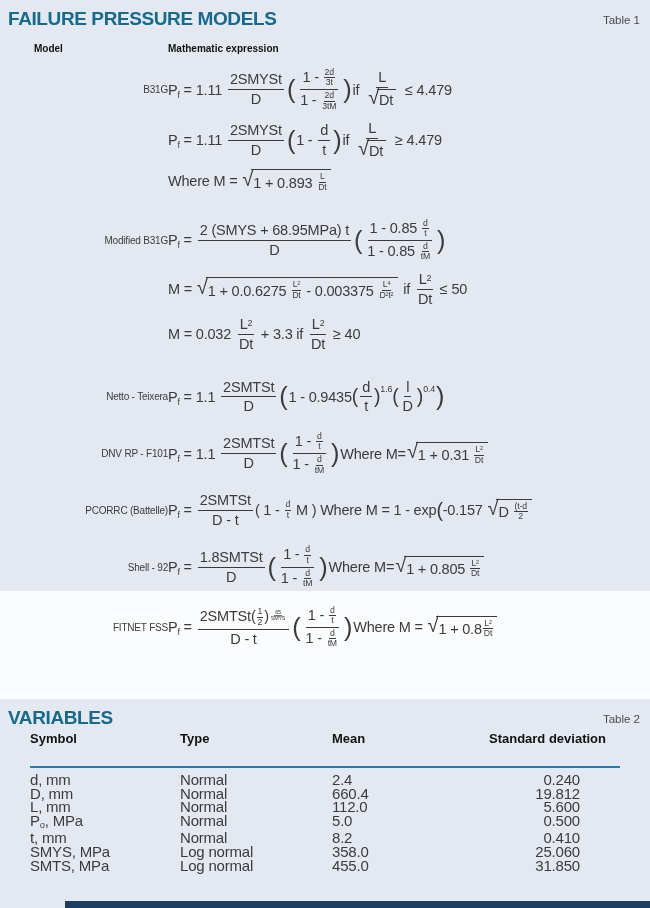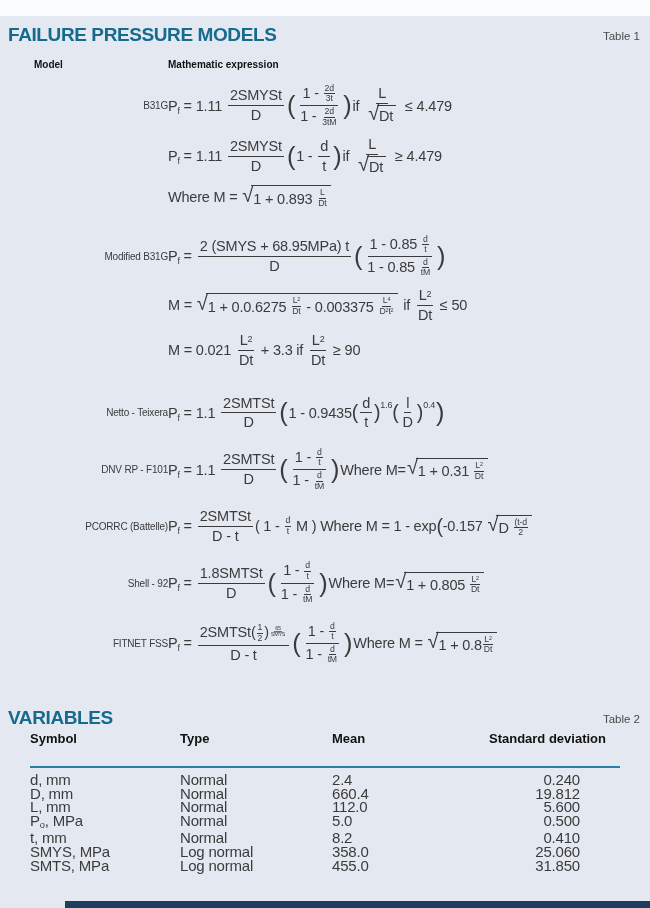--- a/index.html
+++ b/index.html
@@ -3,21 +3,21 @@
 <meta charset="utf-8">
 <style>
   :root{
     --accent:#156a8e; --panel-bg:#e4e9f1; --text:#3b3b3b; --rule:#2b7da6;
     --bottom-bar:#1d3e5e; --header-text:#111111; --table-label:#4a4a4a;
   }
   html,body{margin:0;padding:0;background:#ffffff;}
   #page{position:relative;width:650px;height:908px;background:#fbfcfd;overflow:hidden;
         font-family:"Liberation Sans",sans-serif;color:var(--text);}
   .panel{position:absolute;left:0;right:0;background:var(--panel-bg);}
-  #panel1{top:16px;height:684px;}
+  #panel1{top:0;height:591px;}
   #panel2{top:699px;bottom:0;}
   .title-row{display:flex;justify-content:space-between;align-items:flex-start;padding:9px 10px 0 8px;}
   .panel-title{font-size:19px;font-weight:700;letter-spacing:-0.4px;color:var(--accent);
                font-stretch:condensed;line-height:1.1;}
   .table-label{font-size:11.5px;color:var(--table-label);margin-top:5px;}
   
   .t1-cols{display:flex;font-weight:700;font-size:10px;color:var(--header-text);margin:13px 0 14px 0;}
   .t1-col1{flex:0 0 168px;padding-left:34px;box-sizing:border-box;}
   .model-row{display:flex;align-items:center;margin-bottom:17px;}
   .model-row.multi{align-items:flex-start;}
@@ -79,21 +79,21 @@
             <div class="fline"><span>P</span><span class="fsub">f</span><span> = 1.11 </span><span class="frac"><span class="fn"><span>2SMYSt</span></span><span class="fd"><span>D</span></span></span><span class="bigp">(</span><span class="frac"><span class="fn"><span>1 - </span><span class="frac fs"><span class="fn"><span>2d</span></span><span class="fd"><span>3t</span></span></span></span><span class="fd"><span>1 - </span><span class="frac fs"><span class="fn"><span>2d</span></span><span class="fd"><span>3tM</span></span></span></span></span><span class="bigp">)</span><span>if </span><span class="frac"><span class="fn"><span>L</span></span><span class="fd"><span class="sqrt"><span class="rad">√</span><span class="sqb"><span>Dt</span></span></span></span></span><span> ≤ 4.479</span></div>
             <div class="fline"><span>P</span><span class="fsub">f</span><span> = 1.11 </span><span class="frac"><span class="fn"><span>2SMYSt</span></span><span class="fd"><span>D</span></span></span><span class="bigp">(</span><span>1 - </span><span class="frac"><span class="fn"><span>d</span></span><span class="fd"><span>t</span></span></span><span class="bigp">)</span><span>if </span><span class="frac"><span class="fn"><span>L</span></span><span class="fd"><span class="sqrt"><span class="rad">√</span><span class="sqb"><span>Dt</span></span></span></span></span><span> ≥ 4.479</span></div>
             <div class="fline"><span>Where M = </span><span class="sqrt"><span class="rad">√</span><span class="sqb"><span>1 + 0.893 </span><span class="frac fs"><span class="fn"><span>L</span></span><span class="fd"><span>Dt</span></span></span></span></span></div>
           </div>
         </div>
         <div class="model-row multi">
           <div class="model-name">Modified B31G</div>
           <div class="model-formulas">
             <div class="fline"><span>P</span><span class="fsub">f</span><span> = </span><span class="frac"><span class="fn"><span>2 (SMYS + 68.95MPa) t</span></span><span class="fd"><span>D</span></span></span><span class="bigp">(</span><span class="frac"><span class="fn"><span>1 - 0.85 </span><span class="frac fs"><span class="fn"><span>d</span></span><span class="fd"><span>t</span></span></span></span><span class="fd"><span>1 - 0.85 </span><span class="frac fs"><span class="fn"><span>d</span></span><span class="fd"><span>tM</span></span></span></span></span><span class="bigp">)</span></div>
             <div class="fline"><span>M = </span><span class="sqrt"><span class="rad">√</span><span class="sqb"><span>1 + 0.0.6275 </span><span class="frac fs"><span class="fn"><span>L</span><span class="fsup">2</span></span><span class="fd"><span>Dt</span></span></span><span> - 0.003375 </span><span class="frac fs"><span class="fn"><span>L</span><span class="fsup">4</span></span><span class="fd"><span>D</span><span class="fsup">2</span><span>t</span><span class="fsup">2</span></span></span></span></span><span> if </span><span class="frac"><span class="fn"><span>L</span><span class="fsup">2</span></span><span class="fd"><span>Dt</span></span></span><span> ≤ 50</span></div>
-            <div class="fline"><span>M = 0.021 </span><span class="frac"><span class="fn"><span>L</span><span class="fsup">2</span></span><span class="fd"><span>Dt</span></span></span><span> + 3.3 if </span><span class="frac"><span class="fn"><span>L</span><span class="fsup">2</span></span><span class="fd"><span>Dt</span></span></span><span> ≥ 90</span></div>
+            <div class="fline"><span>M = 0.032 </span><span class="frac"><span class="fn"><span>L</span><span class="fsup">2</span></span><span class="fd"><span>Dt</span></span></span><span> + 3.3 if </span><span class="frac"><span class="fn"><span>L</span><span class="fsup">2</span></span><span class="fd"><span>Dt</span></span></span><span> ≥ 40</span></div>
           </div>
         </div>
         <div class="model-row">
           <div class="model-name">Netto - Teixera</div>
           <div class="model-formulas">
             <div class="fline"><span>P</span><span class="fsub">f</span><span> = 1.1 </span><span class="frac"><span class="fn"><span>2SMTSt</span></span><span class="fd"><span>D</span></span></span><span class="bigp">(</span><span>1 - 0.9435</span><span class="medp">(</span><span class="frac"><span class="fn"><span>d</span></span><span class="fd"><span>t</span></span></span><span class="medp">)</span><span class="fsup">1.6</span><span class="medp">(</span><span class="frac"><span class="fn"><span>l</span></span><span class="fd"><span>D</span></span></span><span class="medp">)</span><span class="fsup">0.4</span><span class="bigp">)</span></div>
           </div>
         </div>
         <div class="model-row">
           <div class="model-name">DNV RP - F101</div>

